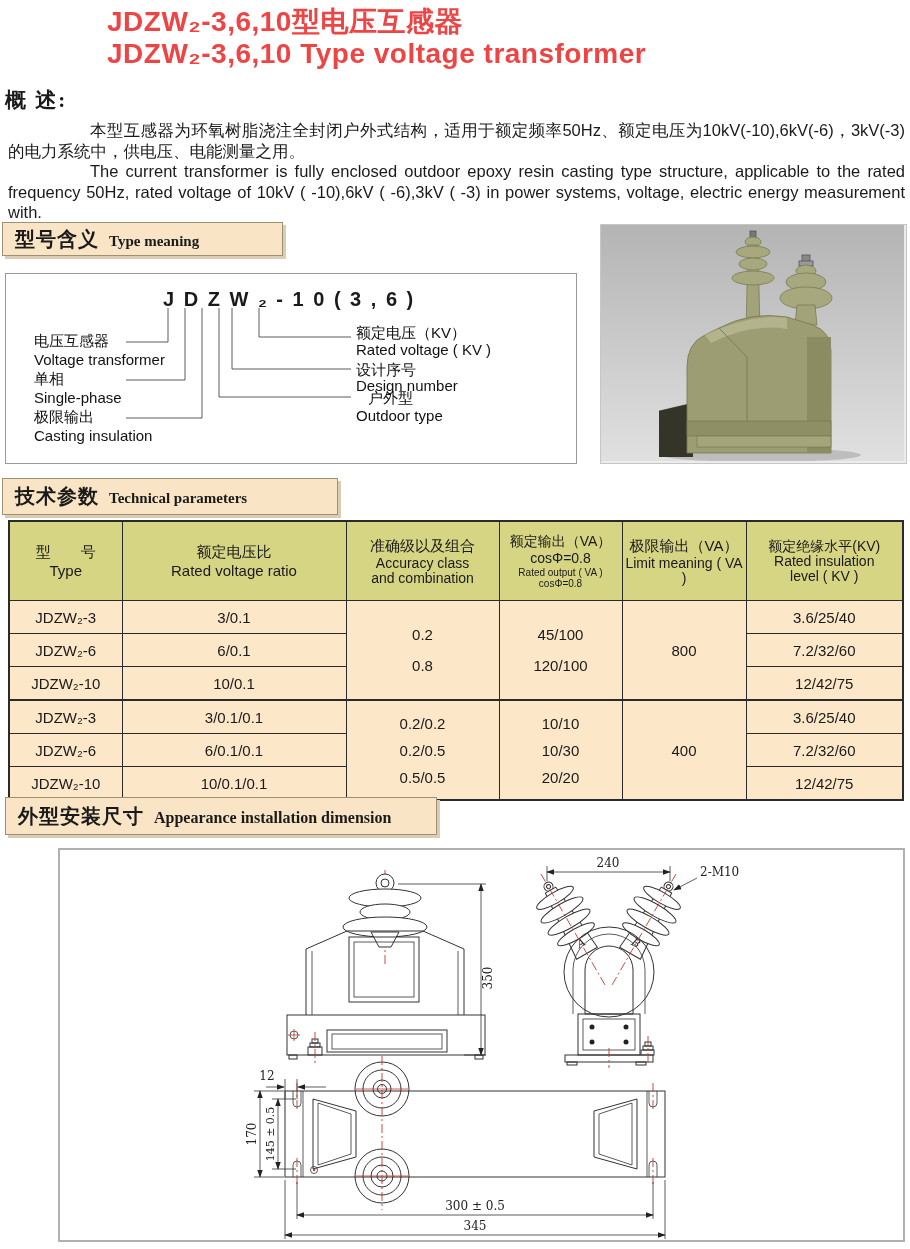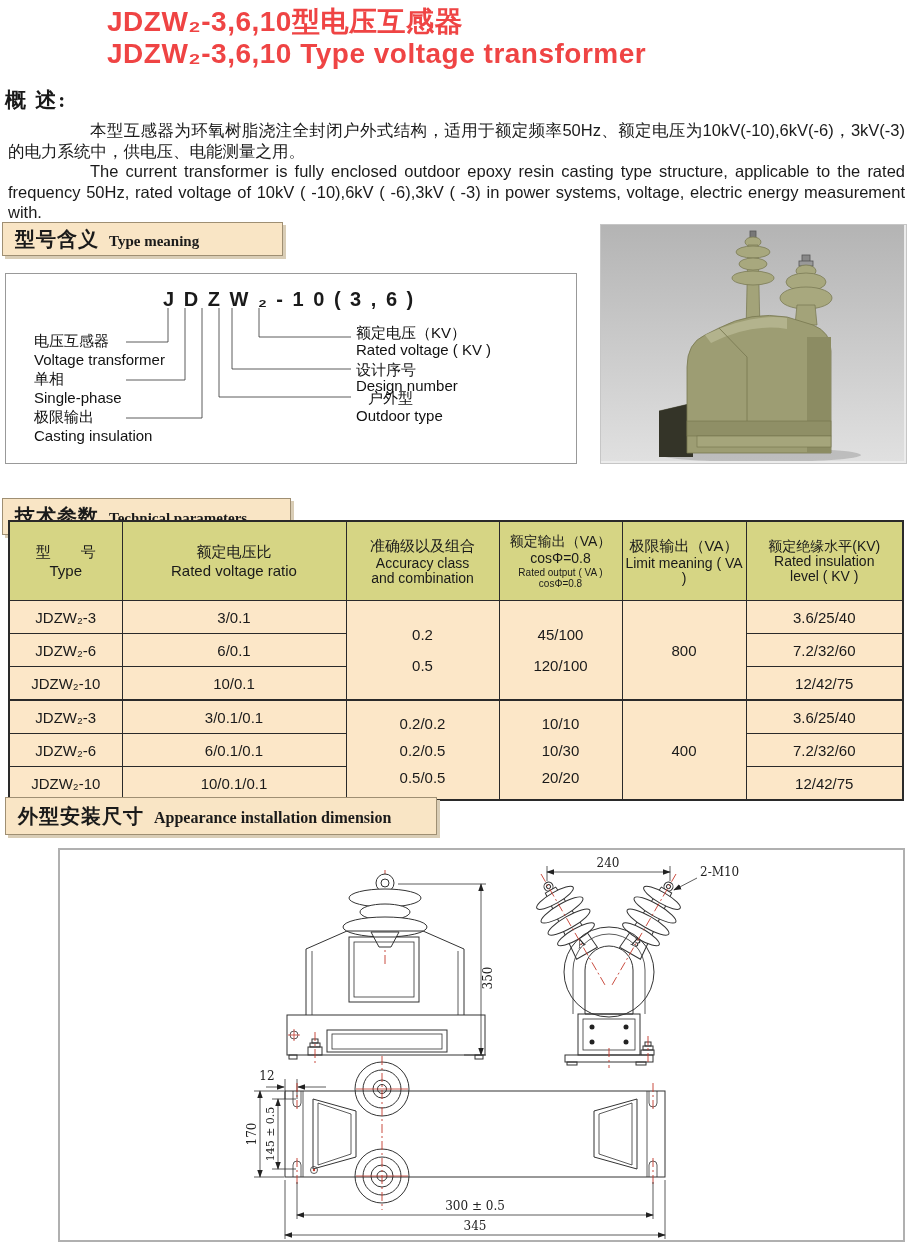--- a/index.html
+++ b/index.html
@@ -127,21 +127,21 @@
 
       <path d="M86,228 L86,142 Q86,118 104,110 L118,103 Q150,86 186,92 L212,100 Q230,107 230,126 L230,228 Z" fill="#9d9d73" stroke="#77774f" stroke-width="0.8"></path>
       <rect x="206" y="112" width="24" height="116" fill="#8c8c63"></rect>
       <path d="M104,110 Q150,88 186,93 L186,104 Q150,98 110,118 Z" fill="#b3b38d"></path>
       <path d="M118,103 L146,132 L146,196" fill="none" stroke="#7f7f57" stroke-width="1"></path>
       <rect x="86" y="196" width="144" height="15" fill="#8f8f66" stroke="#73734c" stroke-width="0.6"></rect>
       <rect x="96" y="211" width="134" height="11" fill="#a5a57b" stroke="#73734c" stroke-width="0.6"></rect>
     </svg>
   </div>
 
-  <div class="secbox" style="left:2px;top:498px;width:289px;height:37px;">
+  <div class="secbox" style="left:2px;top:478px;width:336px;height:37px;">
     <span class="zh">技术参数</span>
     <span class="en">Technical parameters</span>
   </div>
 
   <table class="params">
     <colgroup>
         <col style="width:113px">
         <col style="width:224px">
         <col style="width:153px">
         <col style="width:123px">
@@ -190,21 +190,21 @@
         <span class="h-s">level ( KV )</span>
             </div>
           </td>
     </tr>
     <tr class="body">
       <td>JDZW₂-3</td>
       <td>3/0.1</td>
       <td rowspan="3">
             <div class="stack gap14">
         <span>0.2</span>
-        <span>0.5</span>
+        <span>0.8</span>
             </div>
           </td>
       <td rowspan="3">
             <div class="stack gap14">
         <span>45/100</span>
         <span>120/100</span>
             </div>
           </td>
       <td rowspan="3">800</td>
       <td>3.6/25/40</td>

